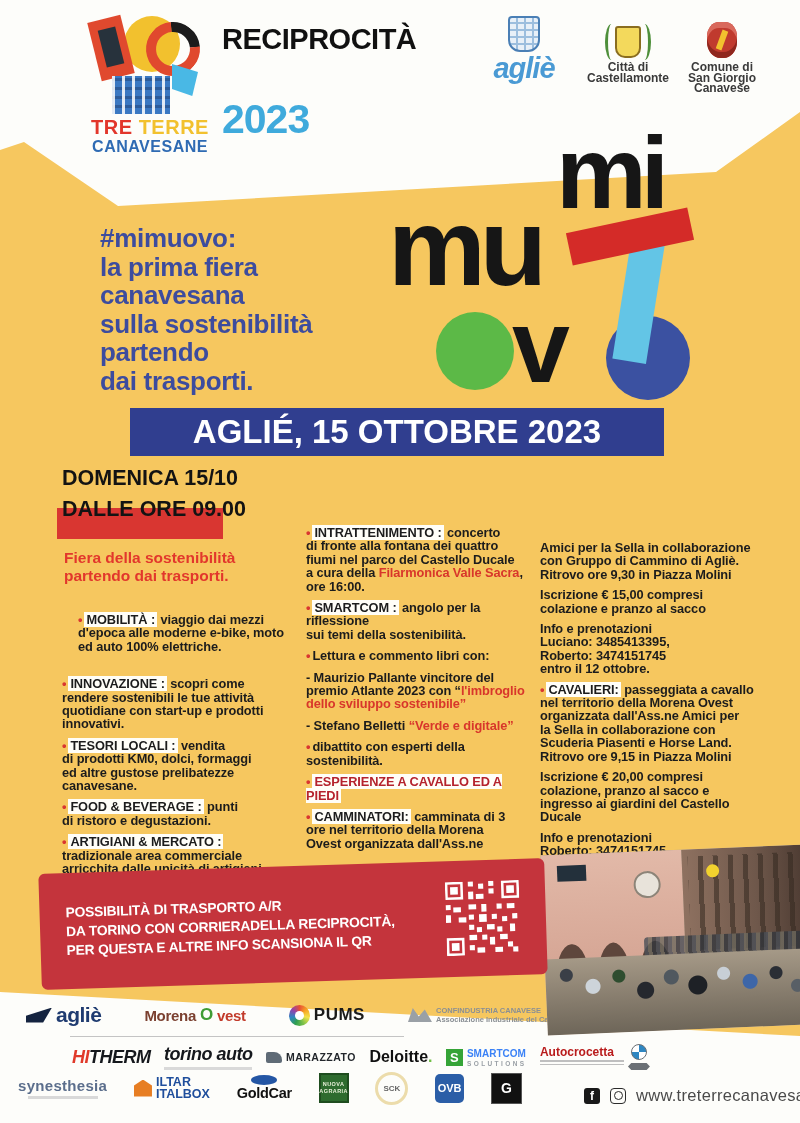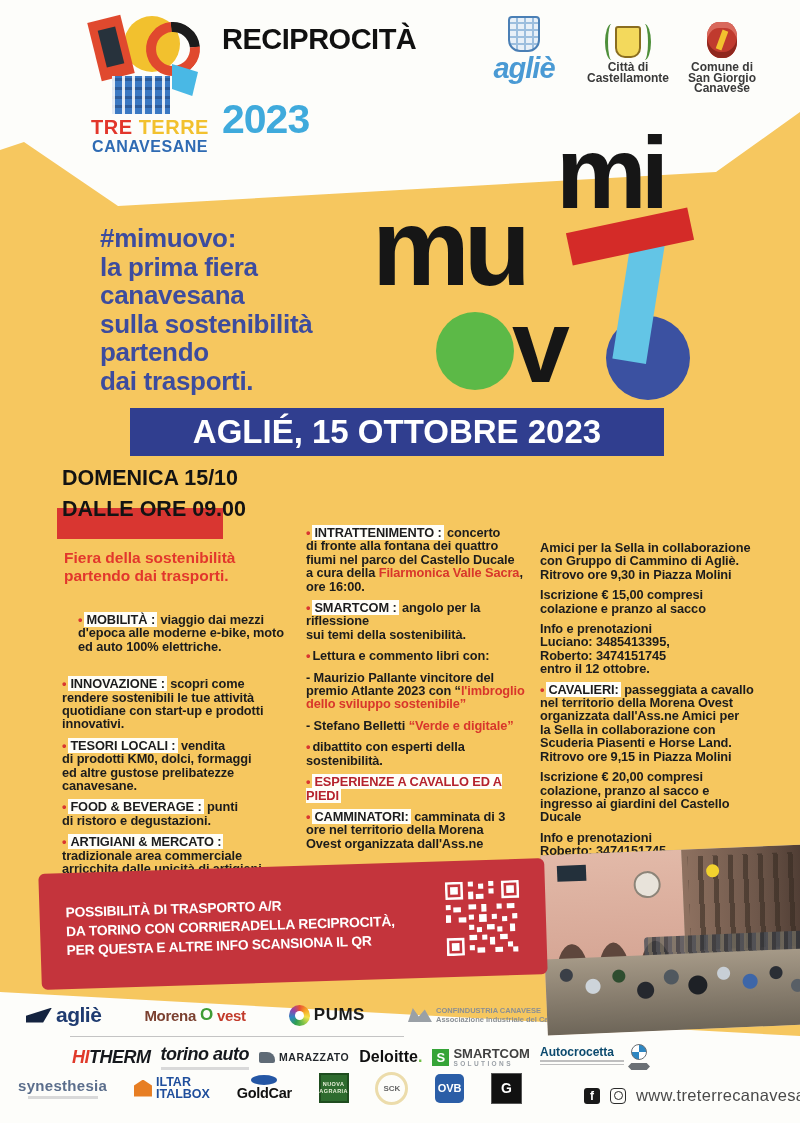--- a/index.html
+++ b/index.html
@@ -42,21 +42,21 @@
   .ci-cast::after{right:-12px;border-left:none;}
   .ci-sg{width:30px;height:36px;background:#c03a2e;border-radius:40% 40% 45% 45%;box-shadow:inset 0 -6px 0 #8f271e, inset 0 6px 0 #d9695c;}
   .ci-sg::after{content:"";position:absolute;left:12px;top:8px;width:6px;height:20px;background:#f2c12e;transform:rotate(20deg);}
 
   
   .tagline{left:100px;top:224px;font-size:26px;line-height:28.5px;font-weight:900;color:#3D4C9E;letter-spacing:-.3px;}
   .mimo{left:372px;top:136px;width:340px;height:272px;}
   .mimo > *{position:absolute;}
   .mimo .t{font-weight:900;color:#161616;letter-spacing:-6px;line-height:1;}
   .mi{left:184px;top:-14px;font-size:102px;}
-  .mu{left:0px;top:56px;font-size:110px;}
+  .mu{left:16px;top:56px;font-size:110px;}
   .c-green{left:64px;top:176px;width:78px;height:78px;border-radius:50%;background:#5CB947;}
   .v{left:140px;top:158px;font-size:104px;}
   .c-blue{left:234px;top:180px;width:84px;height:84px;border-radius:50%;background:#3B51A1;}
   .bar-blue{left:250px;top:100px;width:34px;height:126px;background:#63C5E6;transform:rotate(9deg);}
   .bar-red{left:196px;top:84px;width:124px;height:33px;background:#D42B28;transform:rotate(-12deg);}
 
   .date-banner{left:130px;top:408px;width:534px;height:48px;background:#303E8F;color:#fff;
     display:flex;align-items:center;justify-content:center;font-size:33px;font-weight:900;letter-spacing:0;}
 
   .date1{left:62px;top:466px;font-size:21.5px;font-weight:900;color:#131313;z-index:3;}
@@ -125,24 +125,24 @@
   .hit .a{color:#E03A2A;} .hit .b{color:#15181d;}
   .stack{display:flex;flex-direction:column;align-items:center;}
   .tor-t{font-size:18px;font-weight:900;font-style:italic;color:#15181d;letter-spacing:-.5px;}
   .sub-bar{width:88px;height:3px;background:#d9d9d9;margin-top:2px;}
   .mar-ic{width:16px;height:11px;background:#5f6b76;border-radius:2px 8px 2px 2px;}
   .mar-tx{font-size:10.5px;font-weight:800;color:#23272c;letter-spacing:.5px;}
   .del{font-size:16px;font-weight:800;color:#101010;}
   .del .dot{color:#6fbf44;}
   .smart-s{width:17px;height:17px;background:#35a437;color:#fff;font-size:13px;font-weight:900;display:flex;align-items:center;justify-content:center;}
   .smart-tx{display:flex;flex-direction:column;align-items:flex-start;}
-  .smart-l1{font-size:13px;font-weight:900;color:#404040;line-height:12px;}
+  .smart-l1{font-size:10px;font-weight:900;color:#3b82f6;line-height:12px;}
   .smart-l2{font-size:6.5px;letter-spacing:2.4px;color:#9aa0a6;font-weight:700;}
   .auto-tx{display:flex;flex-direction:column;gap:2px;}
-  .auto-t{font-size:12px;font-weight:900;color:#0c4a6e;line-height:11px;}
+  .auto-t{font-size:12px;font-weight:900;color:#b91c1c;line-height:11px;}
   .gray-bars{width:84px;height:7px;background:repeating-linear-gradient(#bfbfbf 0 1.5px,transparent 1.5px 3.5px);}
   .bmw{width:14px;height:14px;border-radius:50%;border:1.5px solid #6b7075;background:conic-gradient(#2e86c1 0 25%,#fff 0 50%,#2e86c1 0 75%,#fff 0);}
   .mini{width:22px;height:7px;background:#6b7075;clip-path:polygon(0 50%,15% 0,85% 0,100% 50%,85% 100%,15% 100%);}
   .syn{font-size:15px;font-weight:700;color:#5b6e8c;letter-spacing:.3px;}
   .iltar-ic{width:18px;height:17px;background:#e77e23;clip-path:polygon(50% 0,100% 35%,100% 100%,0 100%,0 35%);}
   .iltar-tx{font-size:12.5px;font-weight:900;color:#1F4E9C;line-height:12px;text-align:left;}
   .gold-oval{width:26px;height:10px;border-radius:50%;background:#2456a4;}
   .gold-tx{font-size:14.5px;font-weight:900;color:#101010;letter-spacing:-.3px;}
   .agr{width:30px;height:30px;background:#2e6b2e;display:flex;flex-direction:column;align-items:center;justify-content:center;color:#e8f0d8;font-size:5.5px;font-weight:700;letter-spacing:.4px;line-height:7px;box-shadow:inset 0 0 0 2px #1f4d1f;}
   .sck{width:27px;height:27px;border-radius:50%;border:3px solid #ecdcab;display:flex;align-items:center;justify-content:center;font-size:8px;font-weight:800;color:#666;}

